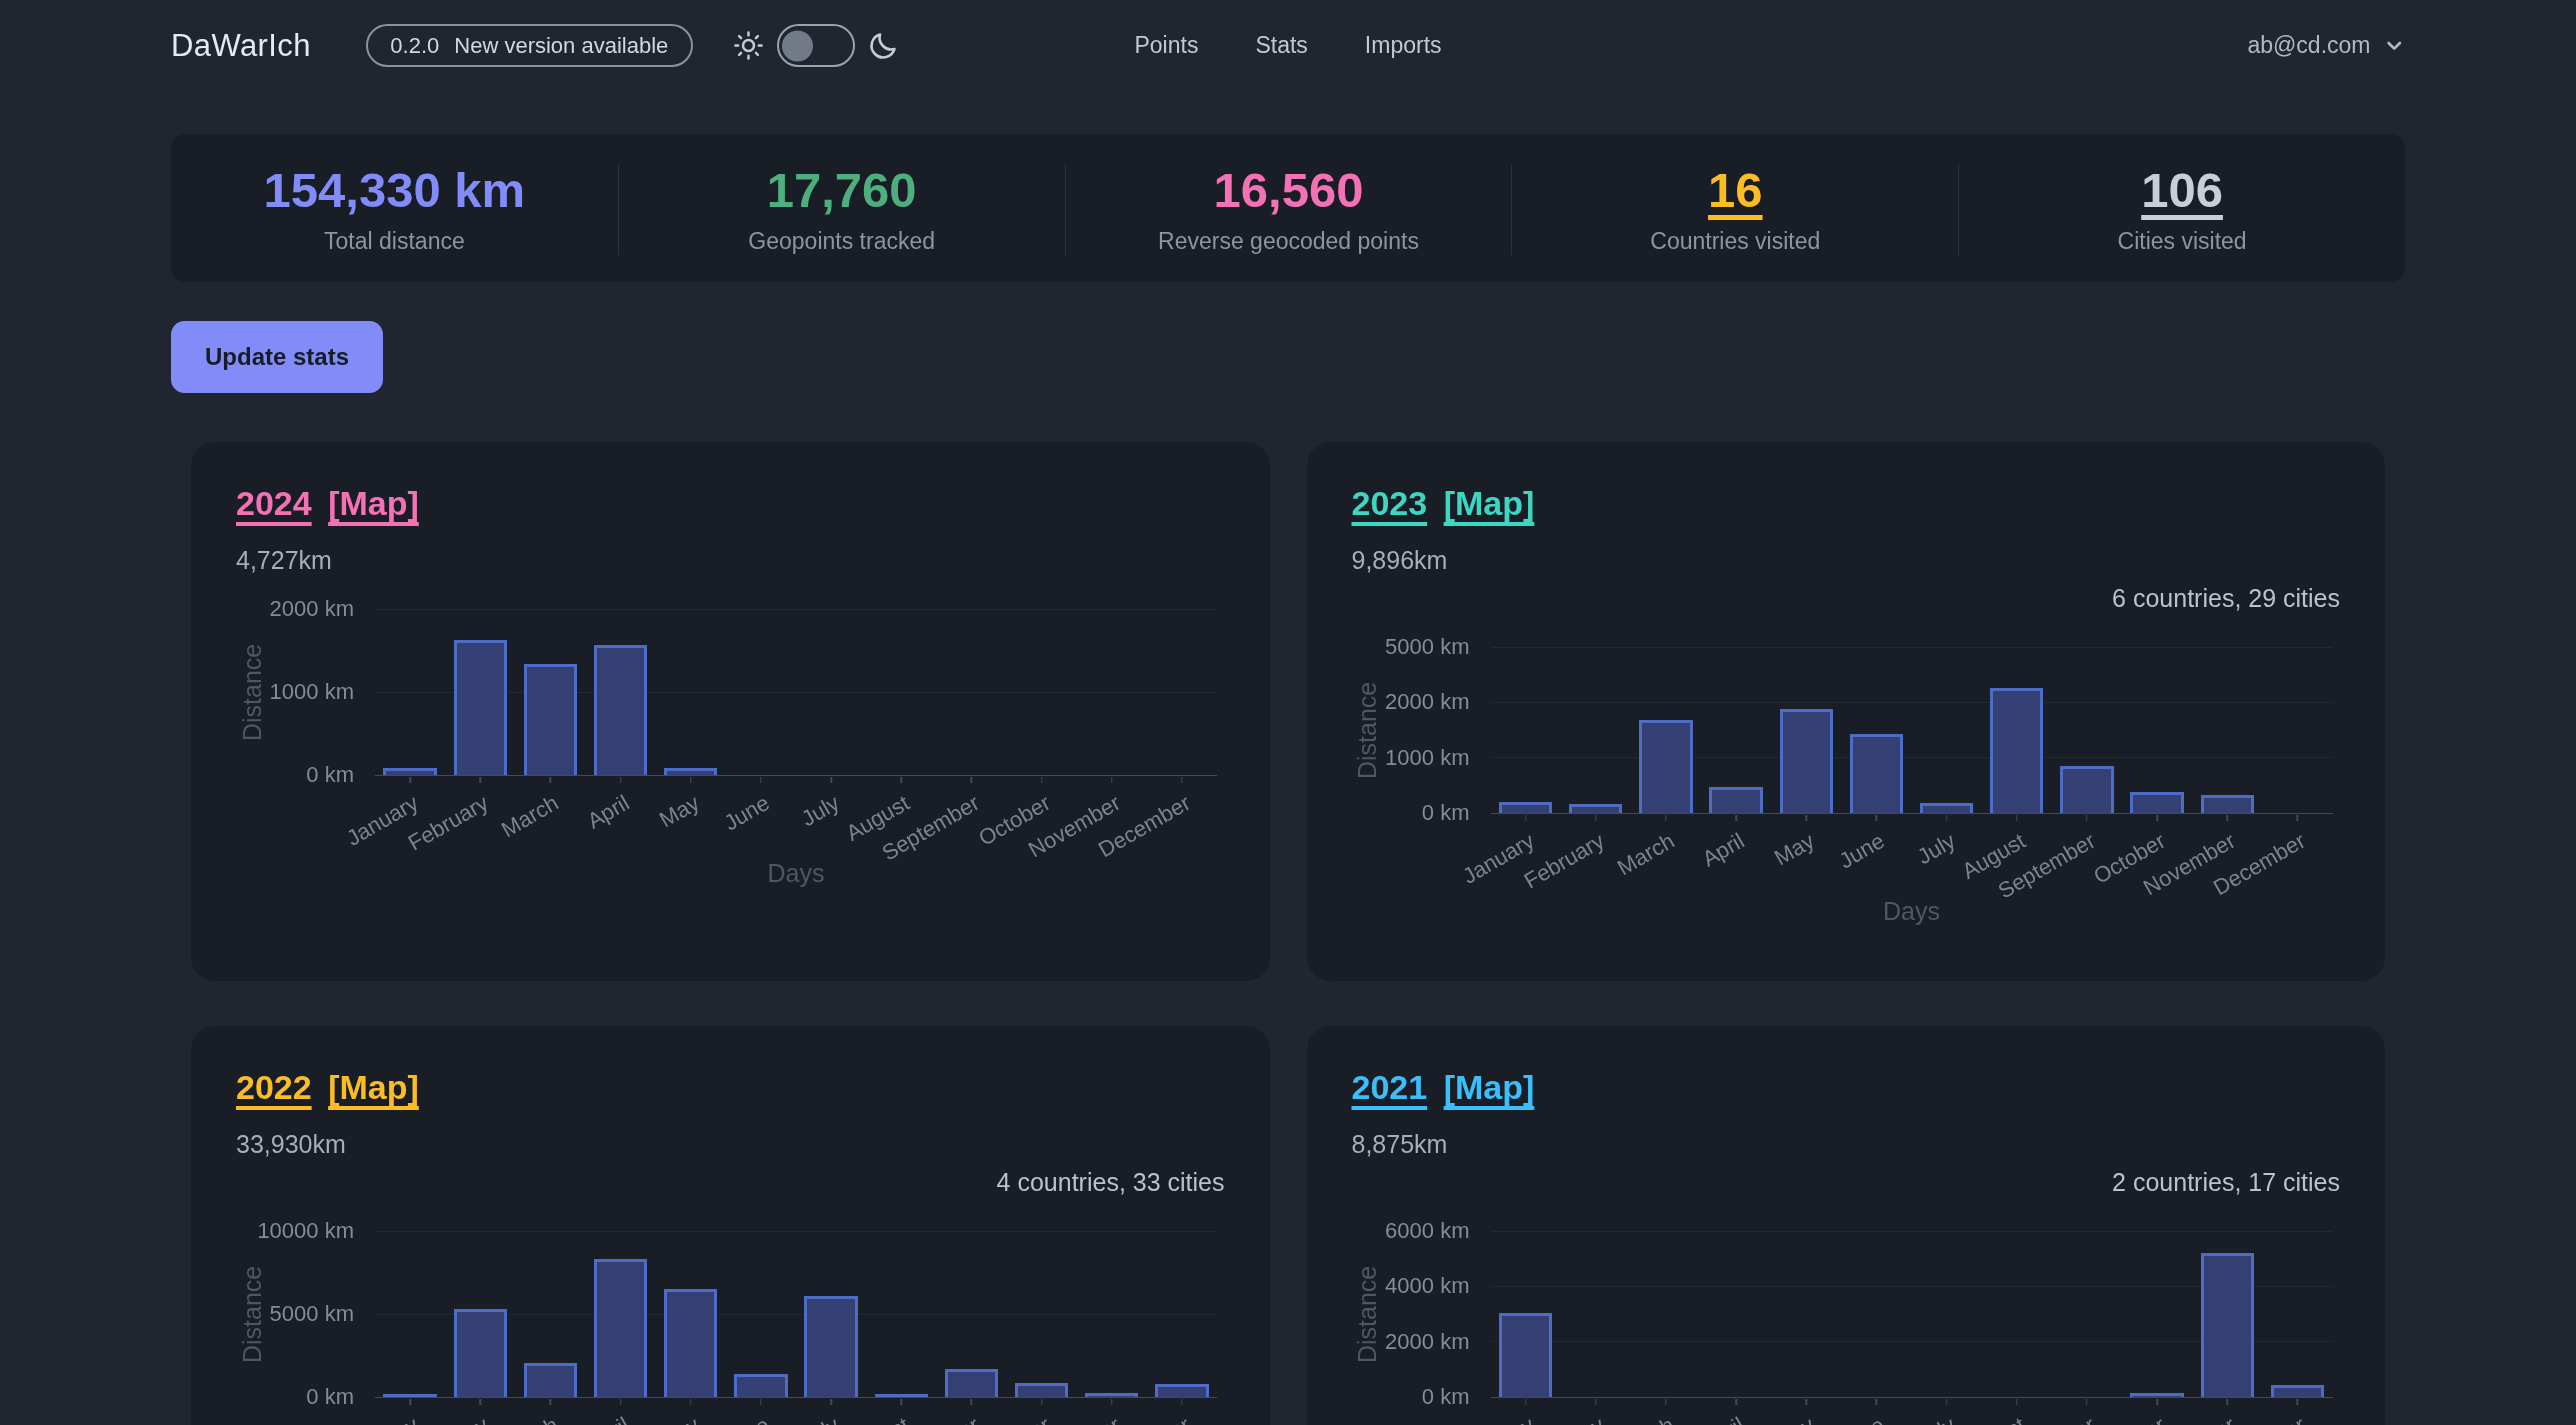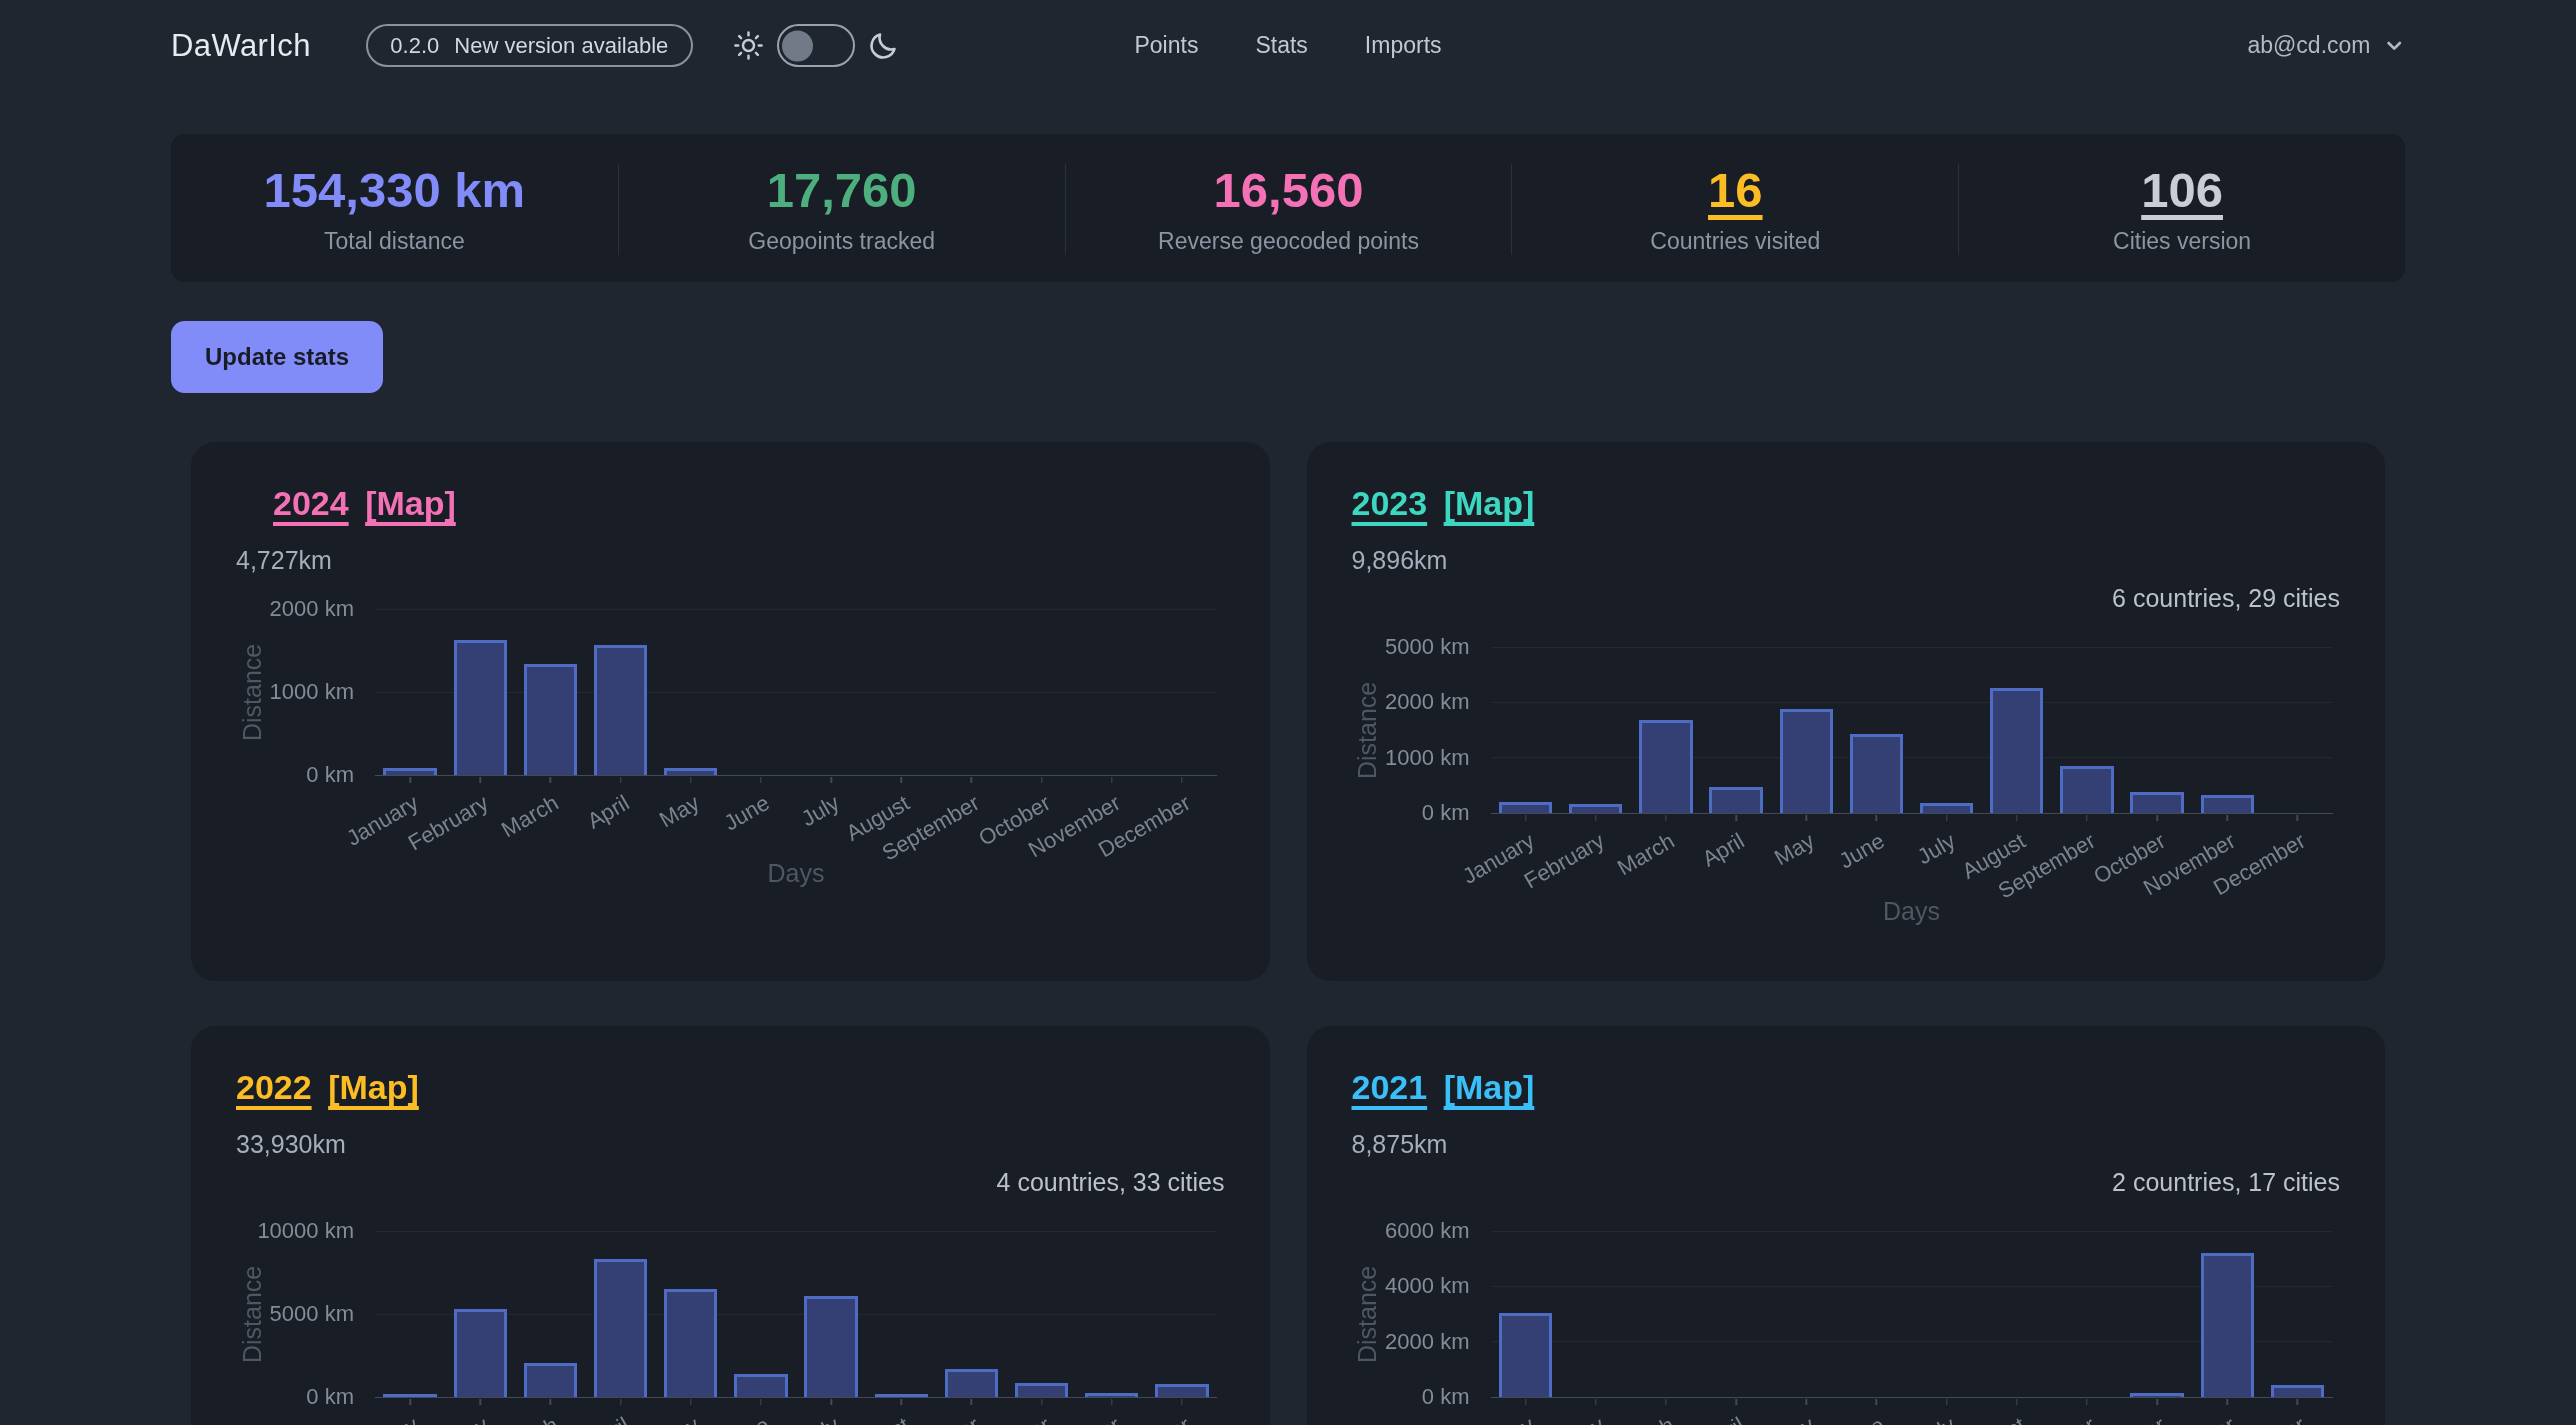--- a/index.html
+++ b/index.html
@@ -160,33 +160,33 @@
   <div class="stat-cell">
     <div class="stat-value" style="color: rgb(244, 113, 181);">16,560</div>
     <div class="stat-label">Reverse geocoded points</div>
   </div>
   <div class="stat-cell">
     <div class="stat-value underlined" style="color: rgb(251, 189, 35);">16</div>
     <div class="stat-label">Countries visited</div>
   </div>
   <div class="stat-cell">
     <div class="stat-value underlined" style="color: rgb(201, 206, 214);">106</div>
-    <div class="stat-label">Cities version</div>
+    <div class="stat-label">Cities visited</div>
   </div>
 </div>
 
 
 <button class="update-btn" style="background: rgb(129, 140, 248);">Update stats</button>
 
 
 <div class="cards">
 
   <div class="card">
     <div class="card-title">
-      <a class="year-link" style="color: rgb(244, 113, 181); margin-left: 37px;">2024</a>
+      <a class="year-link" style="color: rgb(244, 113, 181);">2024</a>
       <a class="map-link" style="color: rgb(244, 113, 181);">[Map]</a>
     </div>
     <div class="card-distance">4,727km</div>
     <div class="chart">
       <div class="axis-title-y">Distance</div>
       <div class="ylabels">
           <div class="ytick" style="bottom: calc(0% - 11.2px);">0 km</div>
           <div class="ytick" style="bottom: calc(50% - 11.2px);">1000 km</div>
           <div class="ytick" style="bottom: calc(100% - 11.2px);">2000 km</div>
         </div>

